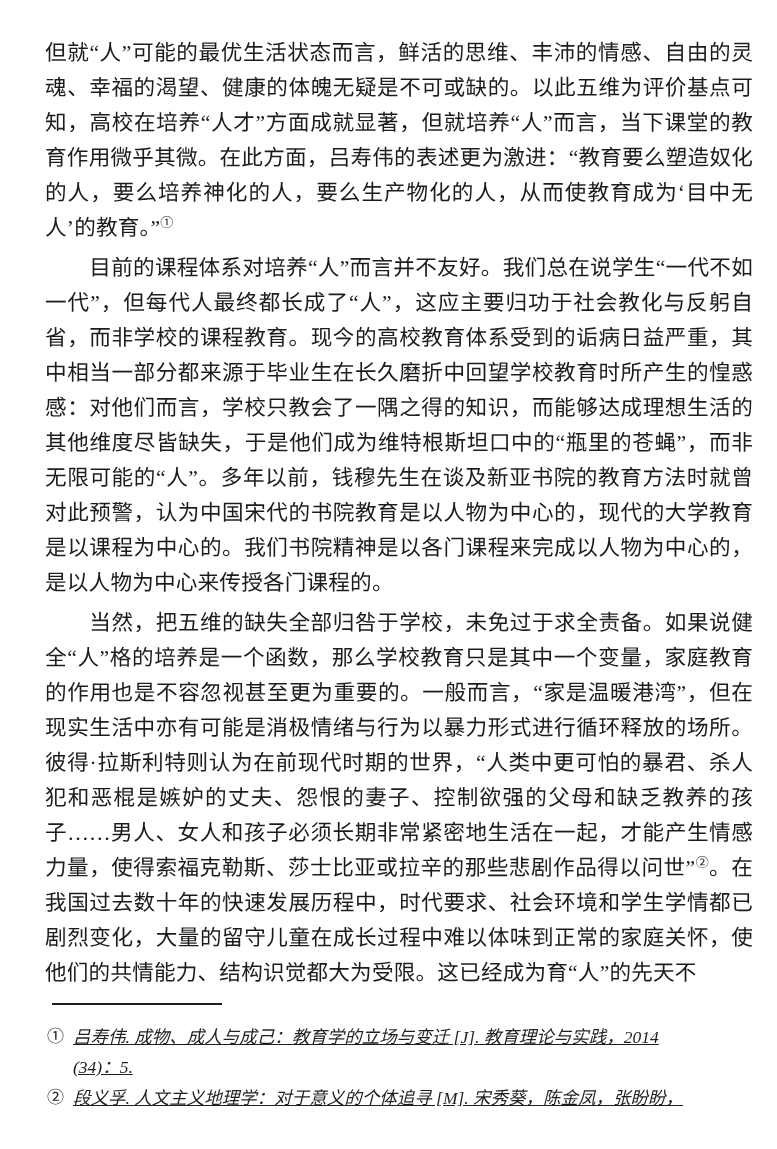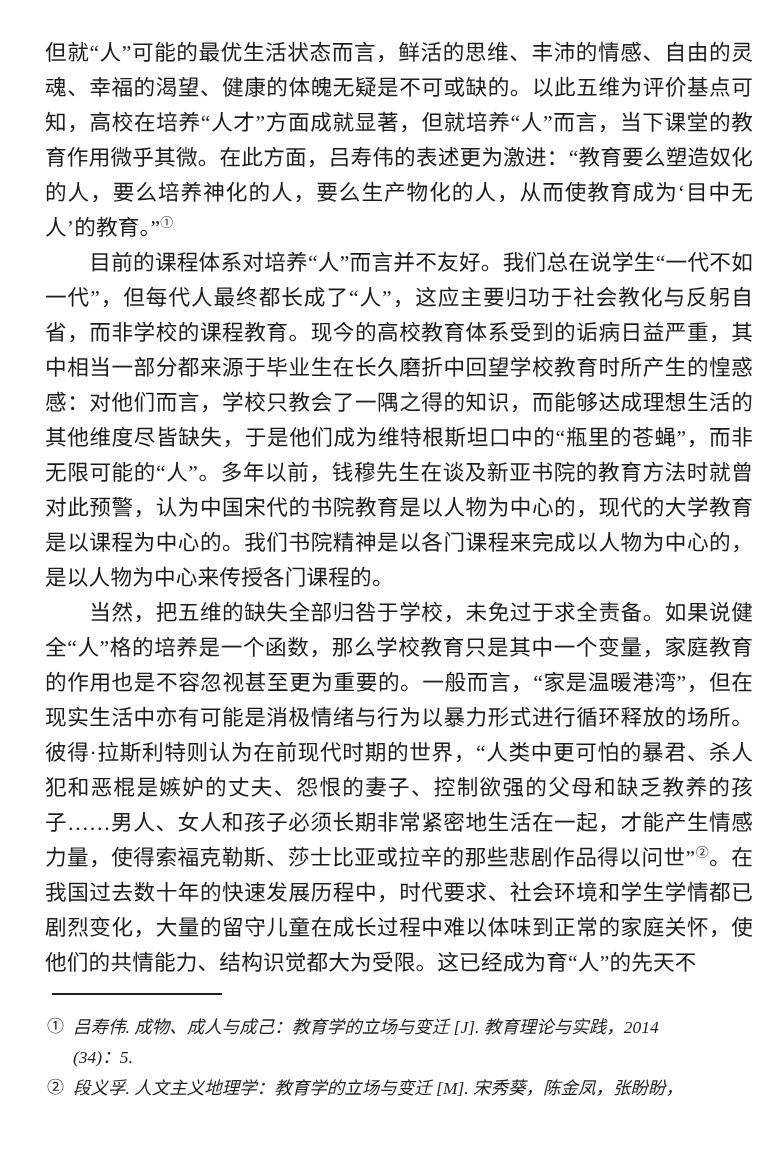--- a/index.html
+++ b/index.html
@@ -22,20 +22,21 @@
     font-size: 21.6px;
     line-height: 35px;
     text-align: justify;
     letter-spacing: 0.2px;
   }
   .body-text p {
     margin: 0;
   }
   .body-text p.indent {
     text-indent: 2.05em;
+    margin-top: 5px;
   }
   sup.fn-ref {
     font-size: 0.6em;
     line-height: 0;
     vertical-align: super;
   }
   .fn-divider {
     width: 170px;
     height: 0;
     border-top: 2px solid #1f1f1f;
@@ -55,35 +56,36 @@
     margin-bottom: 1px;
   }
   .fn-marker {
     flex: 0 0 26px;
     font-style: normal;
     font-size: 17px;
   }
   .fn-text {
     flex: 1;
     text-align: justify;
+    text-decoration: underline;
   }
 </style>
 </head>
 <body>
 
 <div class="page">
   <div class="body-text" id="body-text">
       <p><span>但就“人”可能的最优生活状态而言，鲜活的思维、丰沛的情感、自由的灵魂、幸福的渴望、健康的体魄无疑是不可或缺的。以此五维为评价基点可知，高校在培养“人才”方面成就显著，但就培养“人”而言，当下课堂的教育作用微乎其微。在此方面，吕寿伟的表述更为激进：“教育要么塑造奴化的人，要么培养神化的人，要么生产物化的人，从而使教育成为‘目中无人’的教育。”</span><sup class="fn-ref">①</sup></p>
       <p class="indent"><span>目前的课程体系对培养“人”而言并不友好。我们总在说学生“一代不如一代”，但每代人最终都长成了“人”，这应主要归功于社会教化与反躬自省，而非学校的课程教育。现今的高校教育体系受到的诟病日益严重，其中相当一部分都来源于毕业生在长久磨折中回望学校教育时所产生的惶惑感：对他们而言，学校只教会了一隅之得的知识，而能够达成理想生活的其他维度尽皆缺失，于是他们成为维特根斯坦口中的“瓶里的苍蝇”，而非无限可能的“人”。多年以前，钱穆先生在谈及新亚书院的教育方法时就曾对此预警，认为中国宋代的书院教育是以人物为中心的，现代的大学教育是以课程为中心的。我们书院精神是以各门课程来完成以人物为中心的，是以人物为中心来传授各门课程的。</span></p>
       <p class="indent"><span>当然，把五维的缺失全部归咎于学校，未免过于求全责备。如果说健全“人”格的培养是一个函数，那么学校教育只是其中一个变量，家庭教育的作用也是不容忽视甚至更为重要的。一般而言，“家是温暖港湾”，但在现实生活中亦有可能是消极情绪与行为以暴力形式进行循环释放的场所。彼得·拉斯利特则认为在前现代时期的世界，“人类中更可怕的暴君、杀人犯和恶棍是嫉妒的丈夫、怨恨的妻子、控制欲强的父母和缺乏教养的孩子……男人、女人和孩子必须长期非常紧密地生活在一起，才能产生情感力量，使得索福克勒斯、莎士比亚或拉辛的那些悲剧作品得以问世”</span><sup class="fn-ref">②</sup><span>。在我国过去数十年的快速发展历程中，时代要求、社会环境和学生学情都已剧烈变化，大量的留守儿童在成长过程中难以体味到正常的家庭关怀，使他们的共情能力、结构识觉都大为受限。这已经成为育“人”的先天不</span></p>
     </div>
   <div class="fn-divider"></div>
   <div class="footnotes" id="footnotes">
       <div class="footnote">
         <span class="fn-marker">①</span>
         <span class="fn-text"><span>吕寿伟. 成物、成人与成己：教育学的立场与变迁 [J]. 教育理论与实践，2014</span><br><span>(34)：5.</span></span>
       </div>
       <div class="footnote">
         <span class="fn-marker">②</span>
-        <span class="fn-text"><span>段义孚. 人文主义地理学：教育学的立场与变迁 [M]. 宋秀葵，陈金凤，张盼盼，</span><br></span>
+        <span class="fn-text"><span>段义孚. 人文主义地理学：对于意义的个体追寻 [M]. 宋秀葵，陈金凤，张盼盼，</span><br></span>
       </div>
     </div>
 </div>
 
 </body></html>

